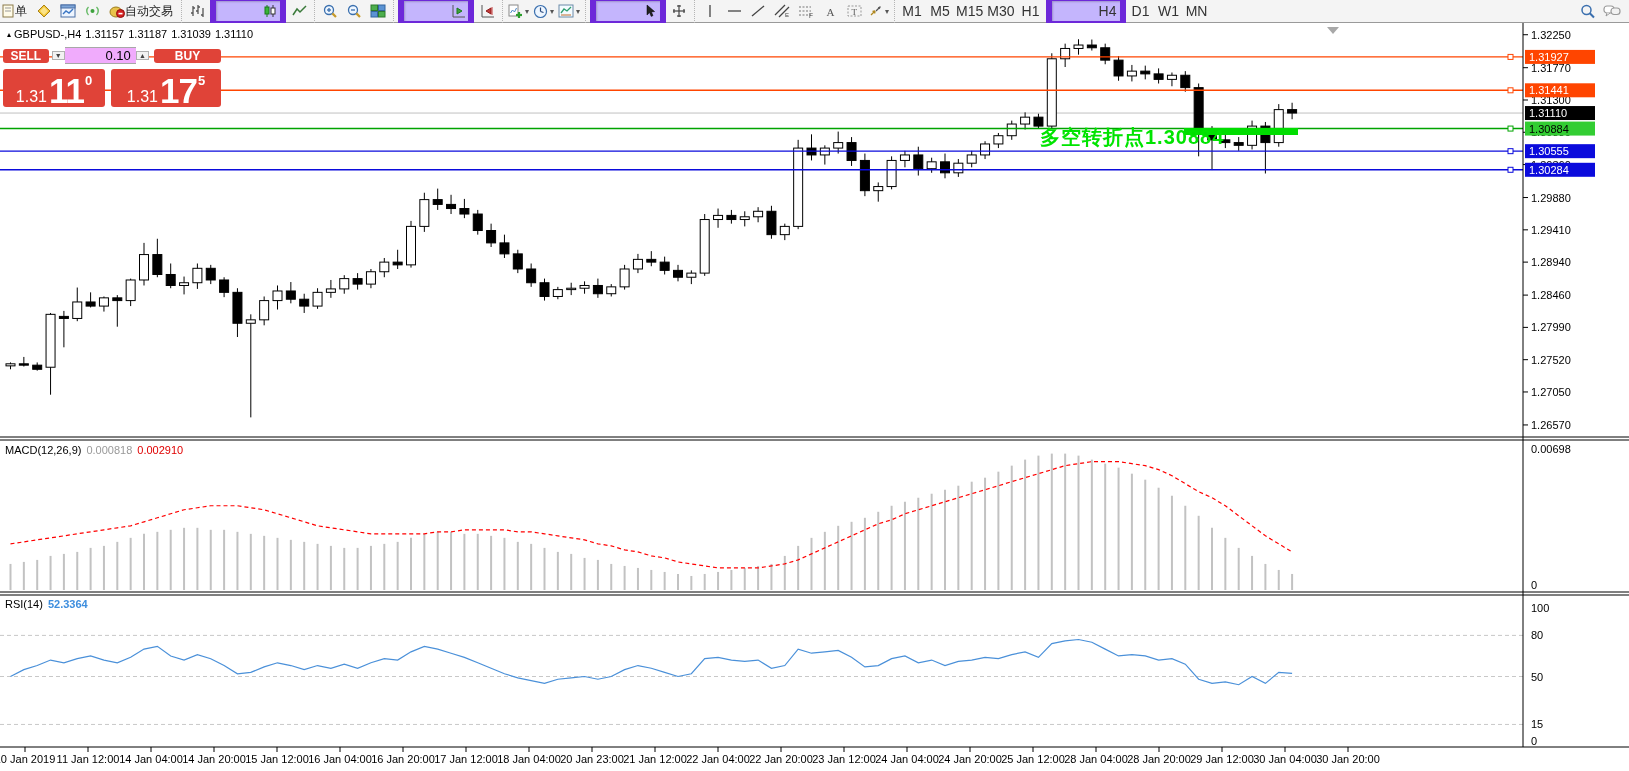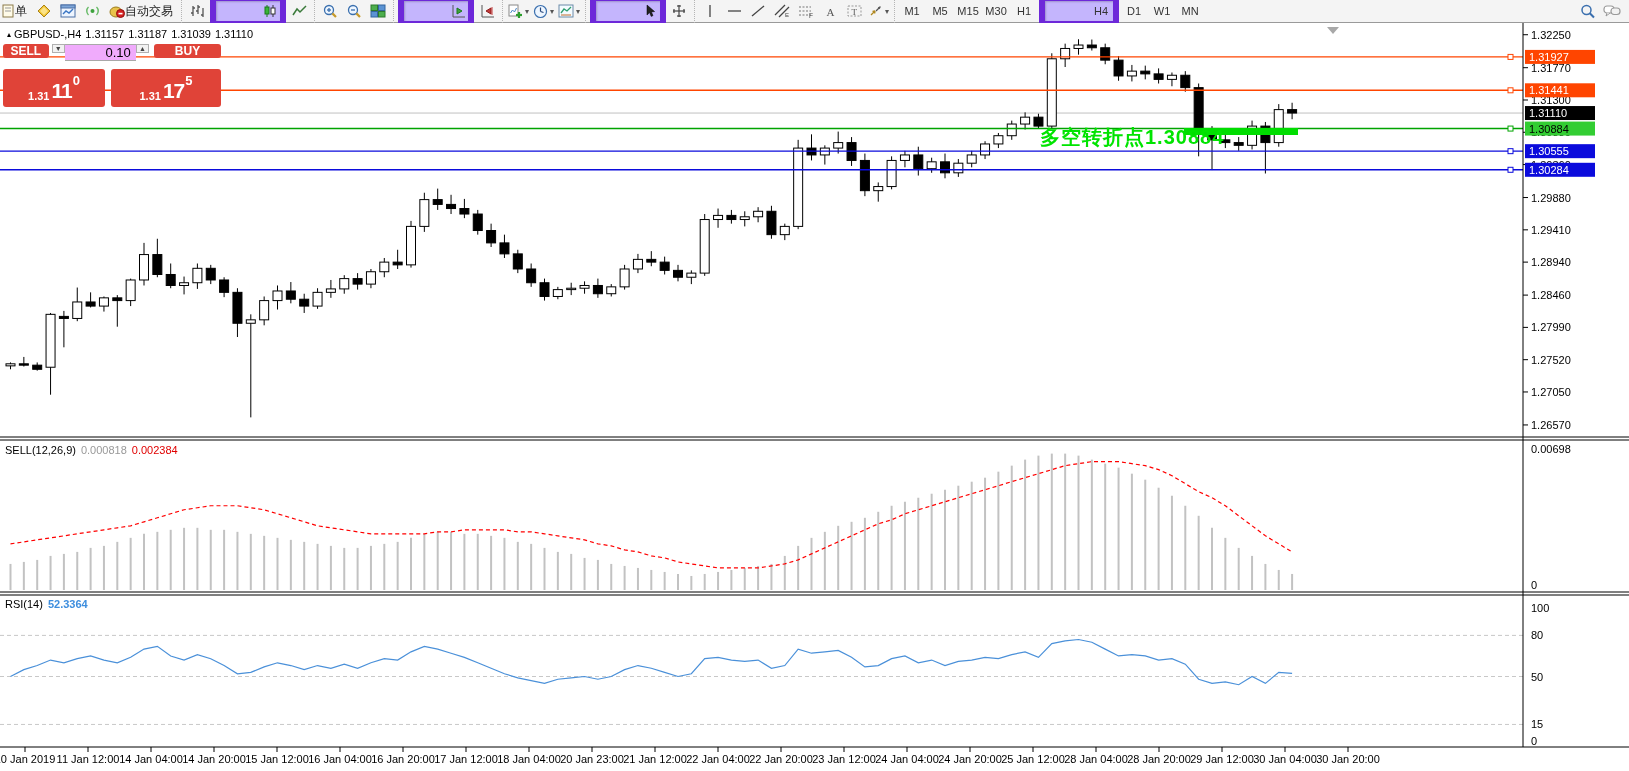--- a/index.html
+++ b/index.html
@@ -9,47 +9,47 @@
   
   #toolbar{position:absolute;left:0;top:0;width:1629px;height:23px;background:#f4f4f4;
     border-bottom:1px solid #9a9a9a;display:flex;align-items:center;padding:0 2px;box-sizing:border-box;}
   .tgroup{display:flex;align-items:center;height:23px;padding:0 3px;border-left:1px dotted #b5b5b5;}
   .tgroup:first-child{border-left:none;}
   .tbtn{display:flex;align-items:center;justify-content:center;min-width:20px;height:20px;margin:0 1px;
     border:1px solid transparent;border-radius:2px;font-size:12px;color:#333;cursor:default;}
   .tbtn.pressed{background:#c4b5fd;border:6px solid #6d28d9;box-shadow:inset 1px 1px 2px rgba(0,0,0,.2);padding-left:44px;}
   .tbtn .caret{font-size:8px;color:#555;margin-left:2px;}
   .tbtn.cnlabel{font-size:12px;color:#222;padding:0 3px;white-space:nowrap;}
-  .tf{min-width:24px;font-size:11px;color:#333;}
+  .tf{min-width:24px;font-size:14px;color:#333;}
   .spacer{flex:1;}
   svg.icn{display:block;}
 
   
   #chart-svg{position:absolute;left:0;top:23px;overflow:hidden;}
   #symbol-line{position:absolute;left:7px;top:28px;font-size:11px;color:#000;z-index:5;white-space:nowrap;}
   #symbol-line .tri{font-size:8px;vertical-align:1px;margin-right:3px;}
   #symbol-line span{margin-right:4px;}
 
   #trade-panel{position:absolute;left:3px;top:44px;width:218px;z-index:6;}
-  #tp-row1{display:flex;height:23px;align-items:flex-start;}
+  #tp-row1{display:flex;height:23px;align-items:center;}
   .tp-btn{background:#e04338;color:#fff;font-size:12px;font-weight:bold;display:flex;align-items:center;
     justify-content:center;border-radius:3px;}
   #sell-btn{width:49px;margin-right:3px;}
   #buy-btn{width:72px;margin-left:5px;}
   .step-btn{width:14px;background:#f2f2f2;border:1px solid #b0b0b0;display:flex;align-items:center;
     justify-content:center;font-size:7px;color:#444;box-sizing:border-box;}
   #vol-box{width:76px;background:#f0abfc;border:1px solid #a8a8a8;border-left:none;border-right:none;
     font-size:13px;color:#000;display:flex;align-items:center;justify-content:flex-end;padding-right:5px;box-sizing:border-box;}
   #tp-row2{display:flex;margin-top:2px;}
   .px-block{background:#e04338;color:#fff;height:38px;border-radius:3px;display:flex;align-items:flex-end;
     justify-content:center;padding-bottom:3px;box-sizing:border-box;}
   #sell-price{width:102px;margin-right:6px;}
   #buy-price{width:110px;}
-  .px-small{font-size:11px;font-weight:bold;line-height:15px;}
-  .px-big{font-size:21px;font-weight:bold;line-height:27px;margin-left:2px;letter-spacing:-1px;}
+  .px-small{font-size:16px;font-weight:normal;line-height:15px;}
+  .px-big{font-size:35px;font-weight:bold;line-height:27px;margin-left:2px;letter-spacing:-1px;}
   .px-sup{font-size:13px;font-weight:bold;align-self:flex-start;margin-top:4px;margin-left:1px;}
 
   #macd-line-label{position:absolute;left:5px;top:444px;font-size:11px;color:#000;z-index:5;}
   #macd-line-label .v-main{color:#999;margin-left:5px;}
   #macd-line-label .v-sig{color:#e00000;margin-left:5px;}
   #rsi-line-label{position:absolute;left:5px;top:598px;font-size:11px;color:#000;z-index:5;}
   #rsi-line-label .v{color:#3e8ede;margin-left:5px;font-weight:bold;}
 
   #chart-annotation{position:absolute;left:1040px;top:124px;font-size:20px;font-weight:bold;
     color:#00e400;z-index:4;white-space:nowrap;letter-spacing:1px;}
@@ -808,20 +808,20 @@
       </div>
       <div class="px-block" id="buy-price">
         <span class="px-small">1.31</span>
         <span class="px-big">17</span>
         <span class="px-sup">5</span>
       </div>
     </div>
   </div>
 
   <div id="macd-line-label">
-    <span>SELL(12,26,9)</span><span class="v-main">0.000818</span><span class="v-sig">0.002384</span>
+    <span>MACD(12,26,9)</span><span class="v-main">0.000818</span><span class="v-sig">0.002910</span>
   </div>
   <div id="rsi-line-label">
     <span>RSI(14)</span><span class="v">52.3364</span>
   </div>
 
   <div id="chart-annotation">多空转折点1.30884</div>
 </div>
 
 </body></html>

